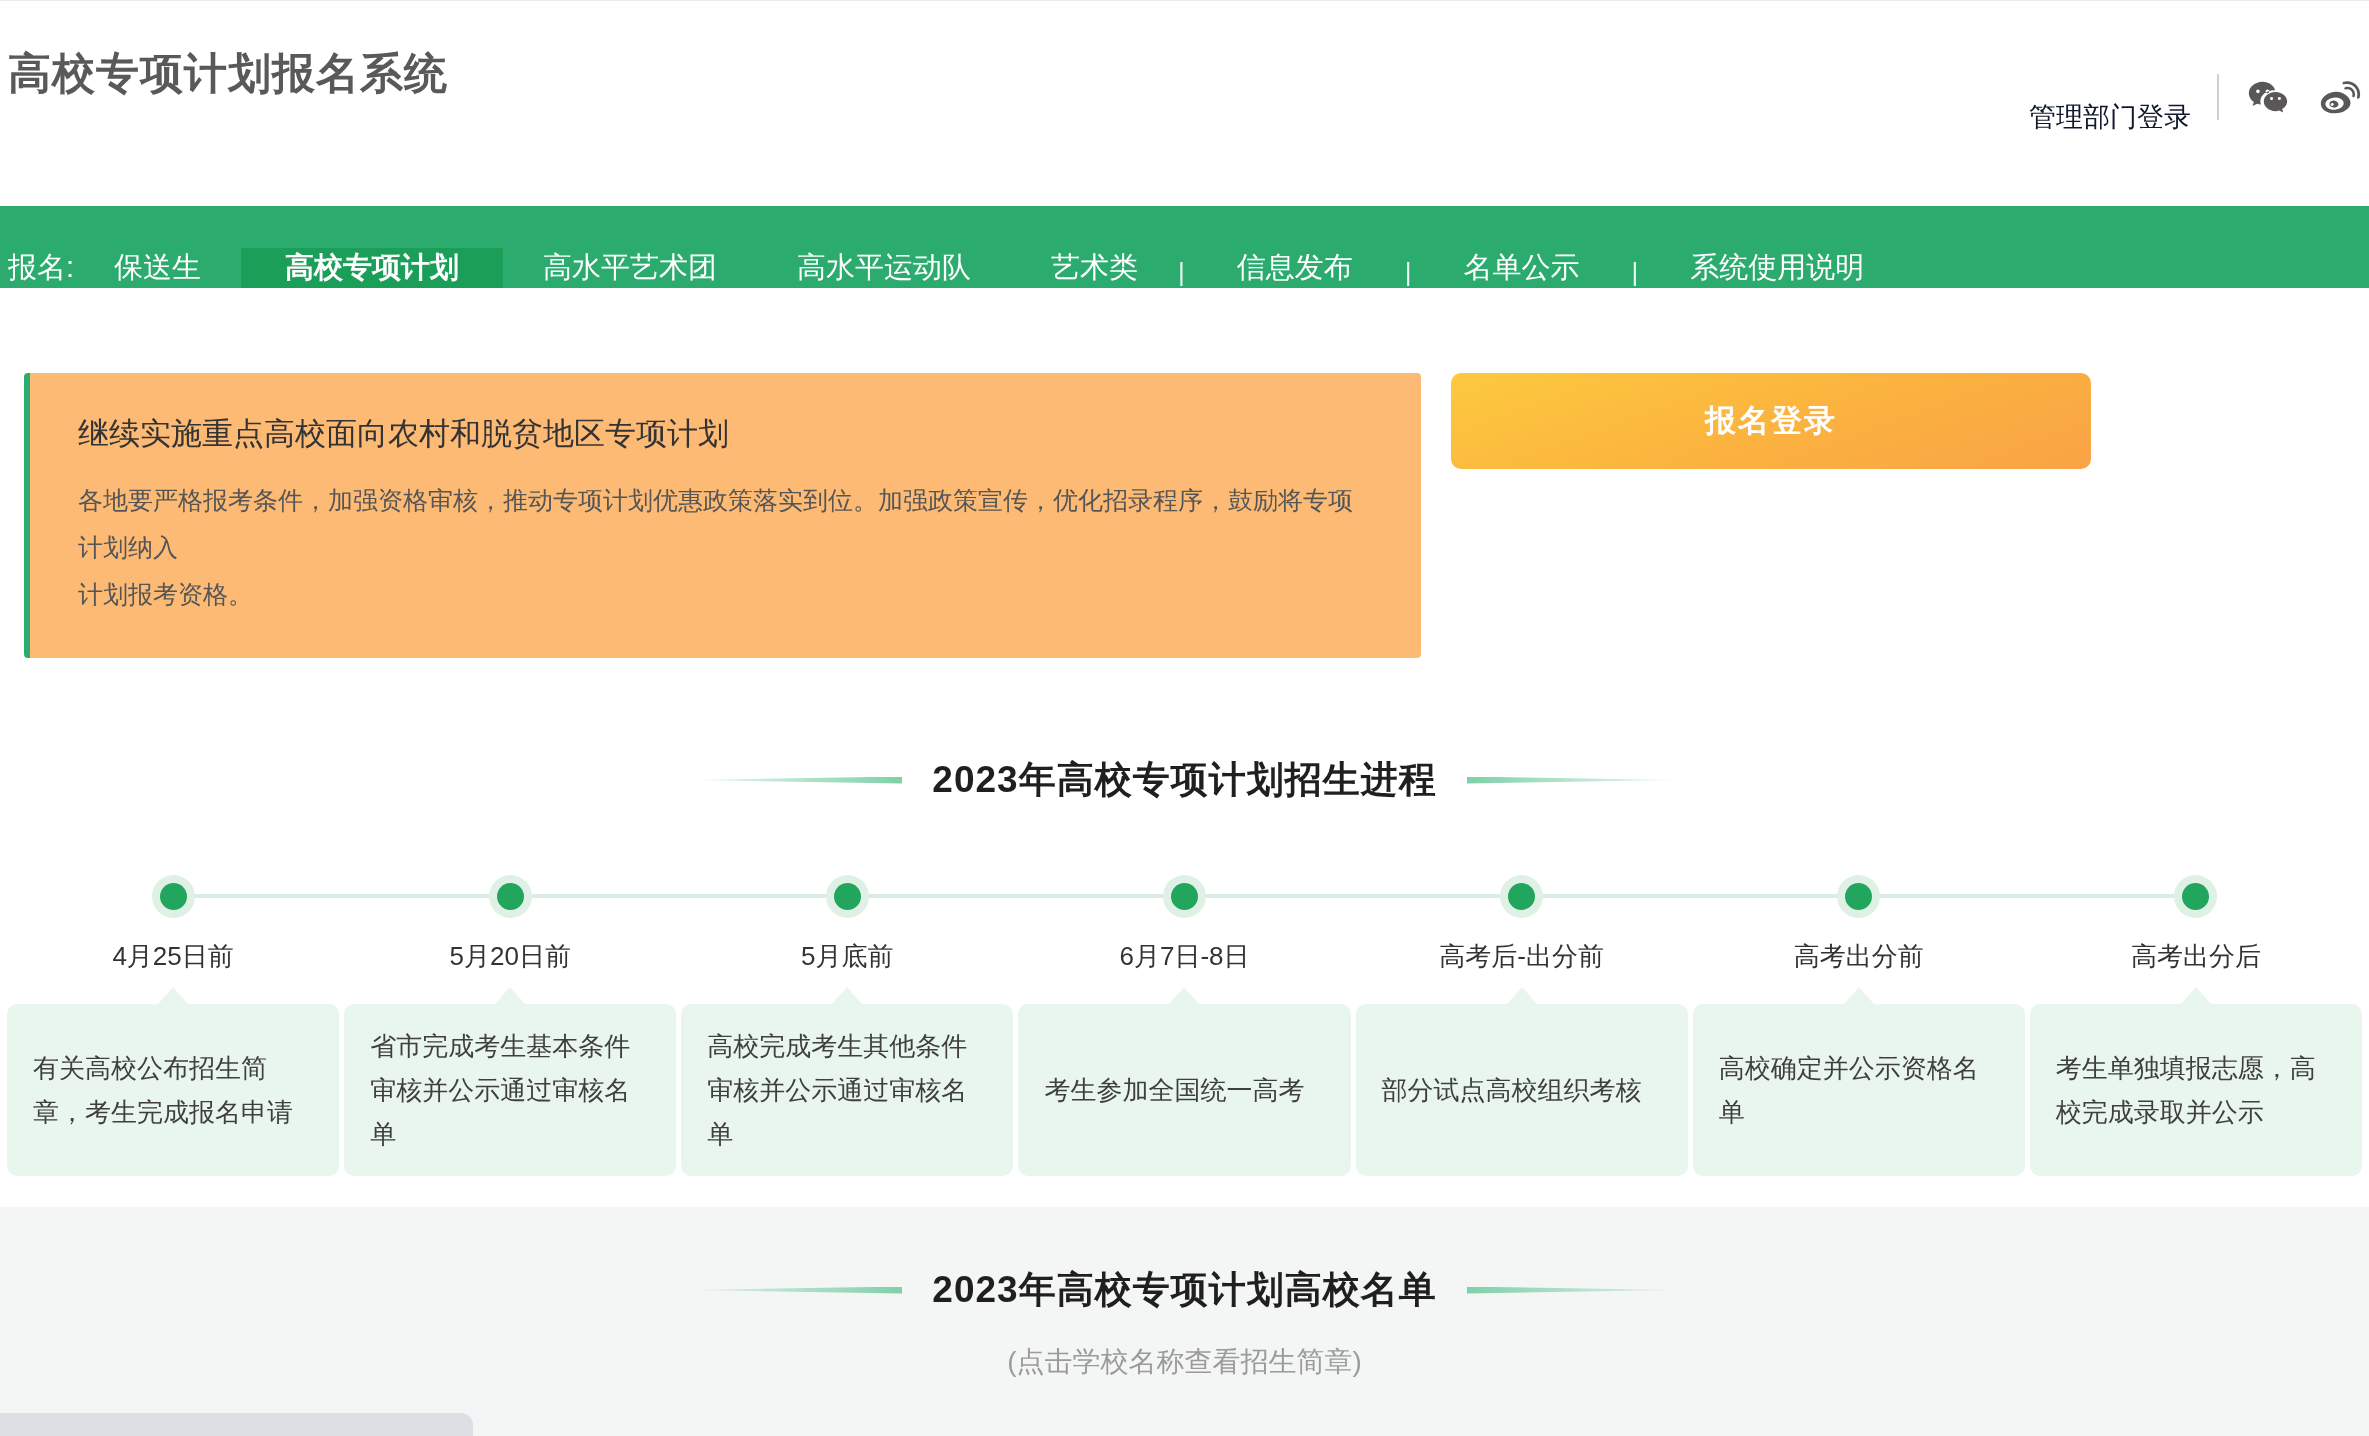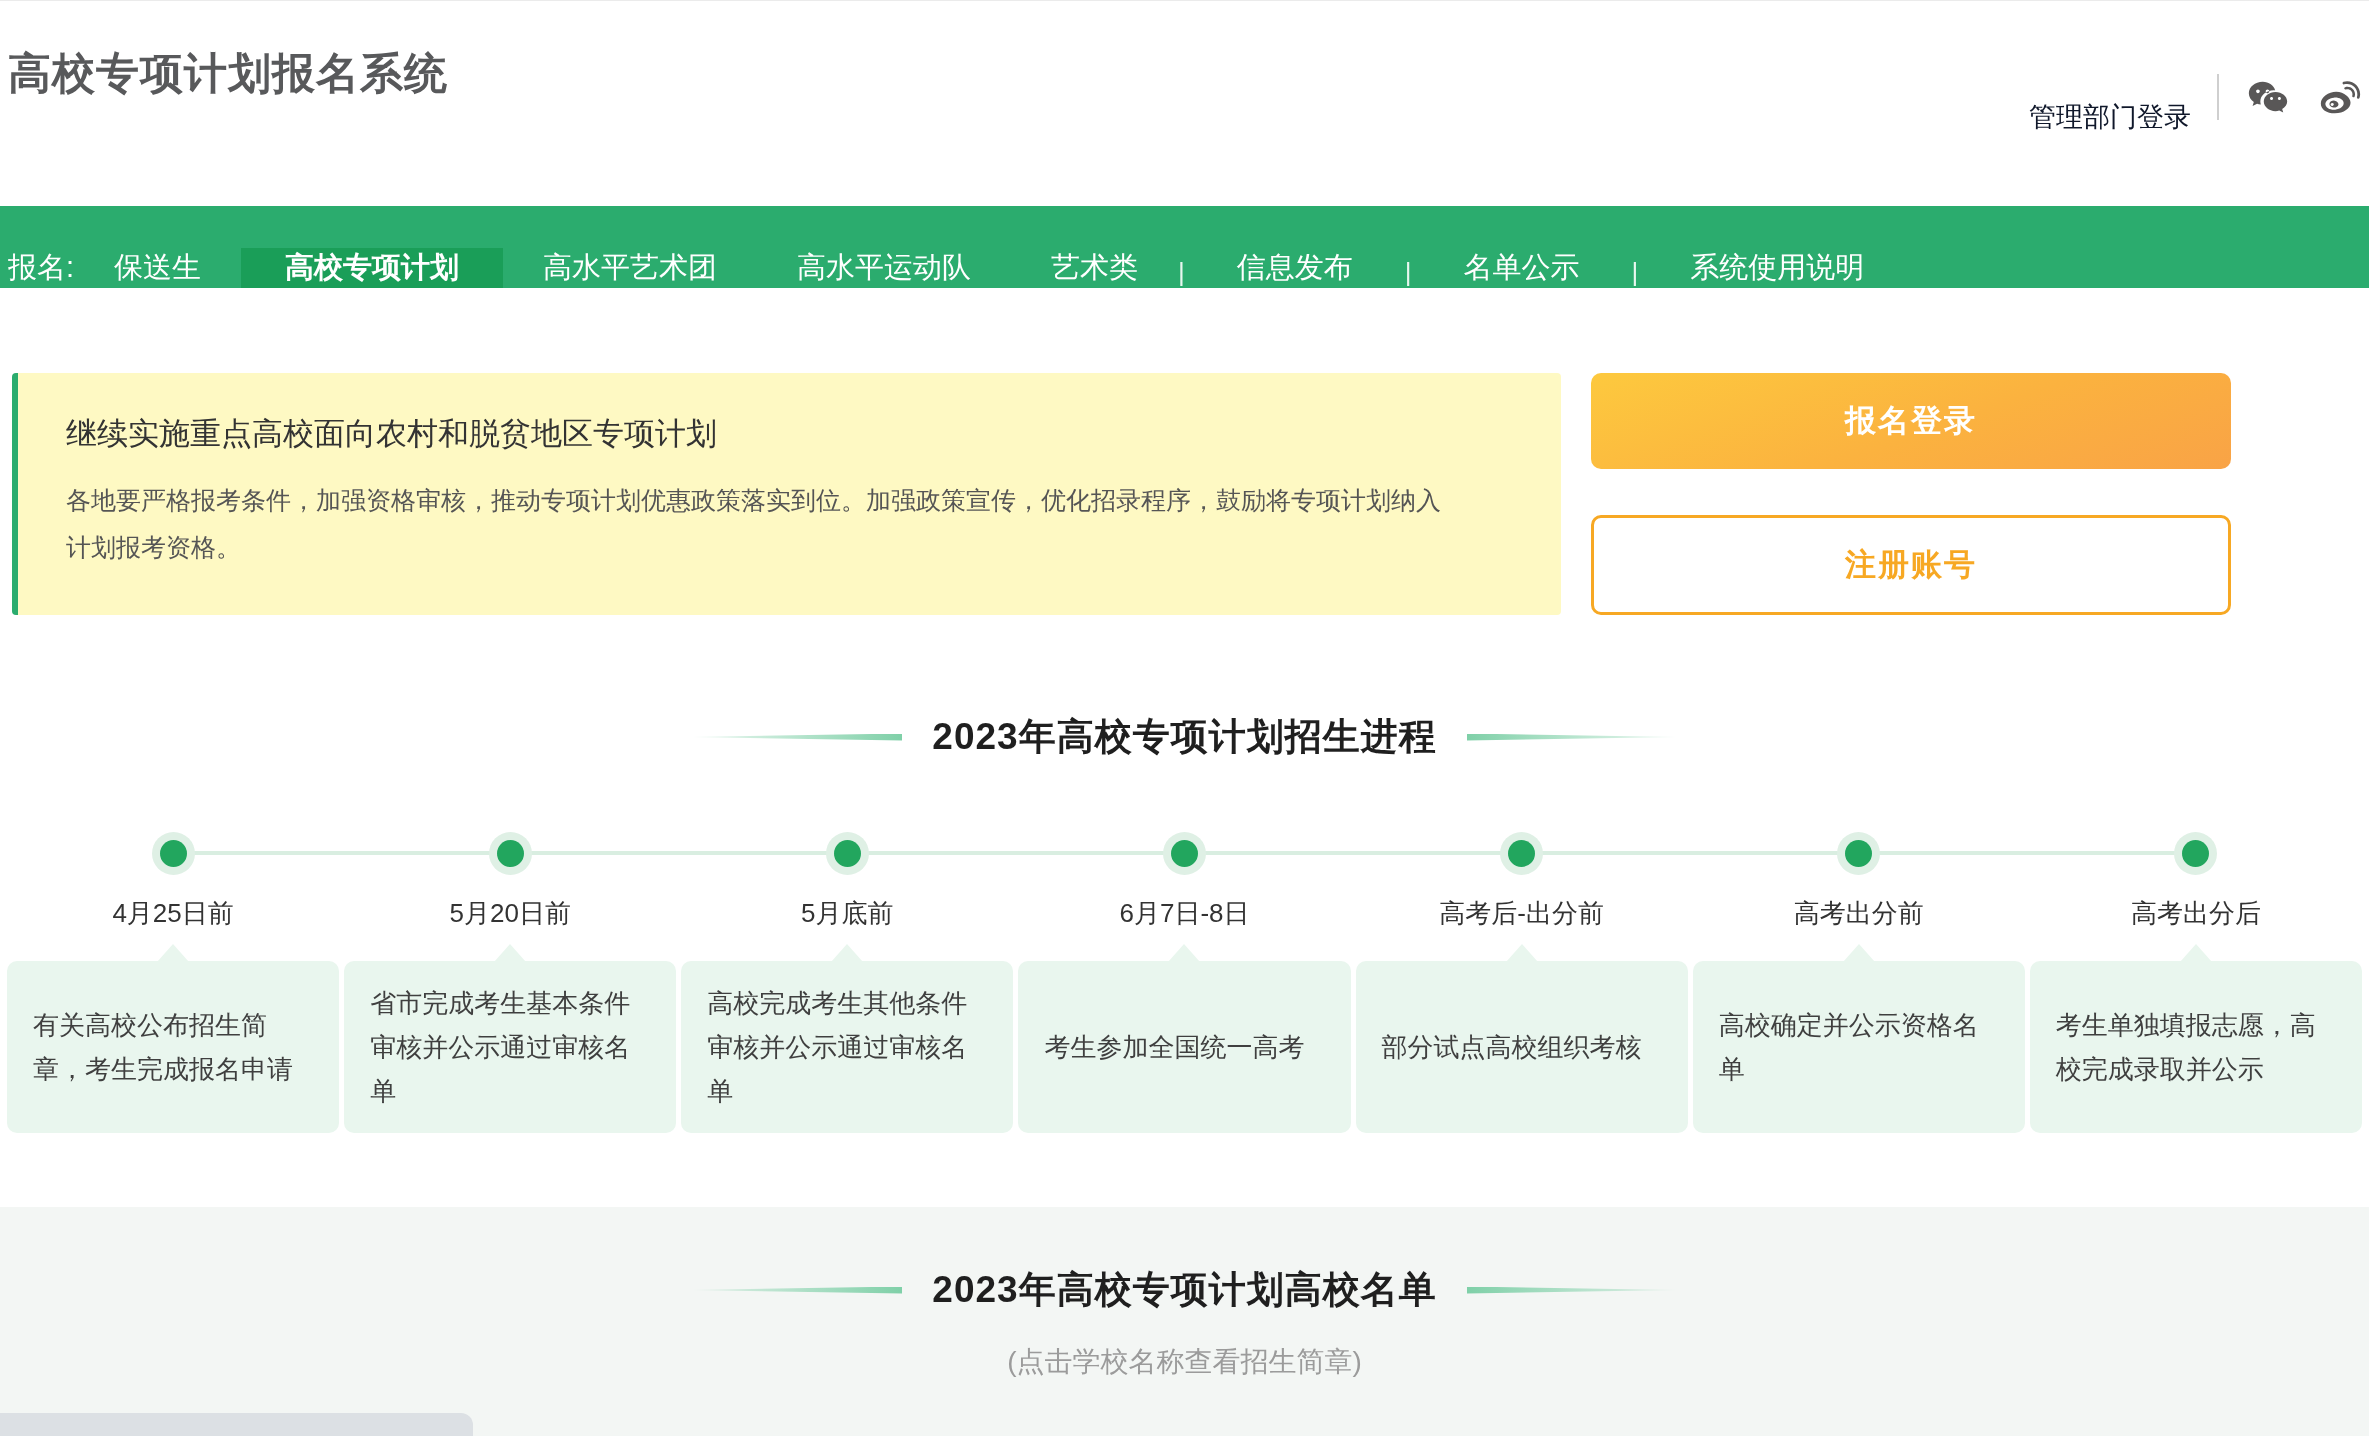--- a/index.html
+++ b/index.html
@@ -29,21 +29,21 @@
     color:#fff; font-size:29px; white-space:nowrap;
   }
   .nav-prefix { display:flex; align-items:center; padding-left:8px; }
   .nav-tab { display:flex; align-items:center; padding:0 40px; cursor:pointer; }
   .nav-tab.active { background:#1a9e58; font-weight:bold; padding:0 44px; }
   .nav-link { display:flex; align-items:center; padding:0 52px; cursor:pointer; }
   .nav-sep { display:flex; align-items:center; color:#e8f7ef; font-size:26px; }
   
   .hero { display:flex; margin-top:85px; }
   .notice {
-    margin-left:12px; width:1549px; background:#fef9c3;
+    margin-left:24px; width:1397px; background:#fdba74;
     border-left:6px solid #2bac6e; border-radius:4px;
     padding:40px 48px 40px 48px;
   }
   .notice-title { font-size:31px; color:#333; margin-bottom:22px; cursor:pointer; }
   .notice-line { font-size:25px; color:#555; line-height:47px; }
   .hero-actions {
     margin-left:30px; width:640px; display:flex; flex-direction:column; gap:46px;
   }
   .btn-login {
     height:96px; border:none; border-radius:10px; cursor:pointer;
@@ -151,21 +151,20 @@
 </div>
 
 <div class="hero">
   <div class="notice">
     <div class="notice-title">继续实施重点高校面向农村和脱贫地区专项计划</div>
     <div class="notice-line">各地要严格报考条件，加强资格审核，推动专项计划优惠政策落实到位。加强政策宣传，优化招录程序，鼓励将专项计划纳入</div>
     <div class="notice-line">计划报考资格。</div>
   </div>
   <div class="hero-actions">
     <button class="btn-login">报名登录</button>
-    <button class="btn-register">注册账号</button>
   </div>
 </div>
 
 <div class="section-title-row timeline-title-row">
   <span class="deco-line left"></span>
   <span class="section-title">2023年高校专项计划招生进程</span>
   <span class="deco-line right"></span>
 </div>
 
 <div class="timeline">

